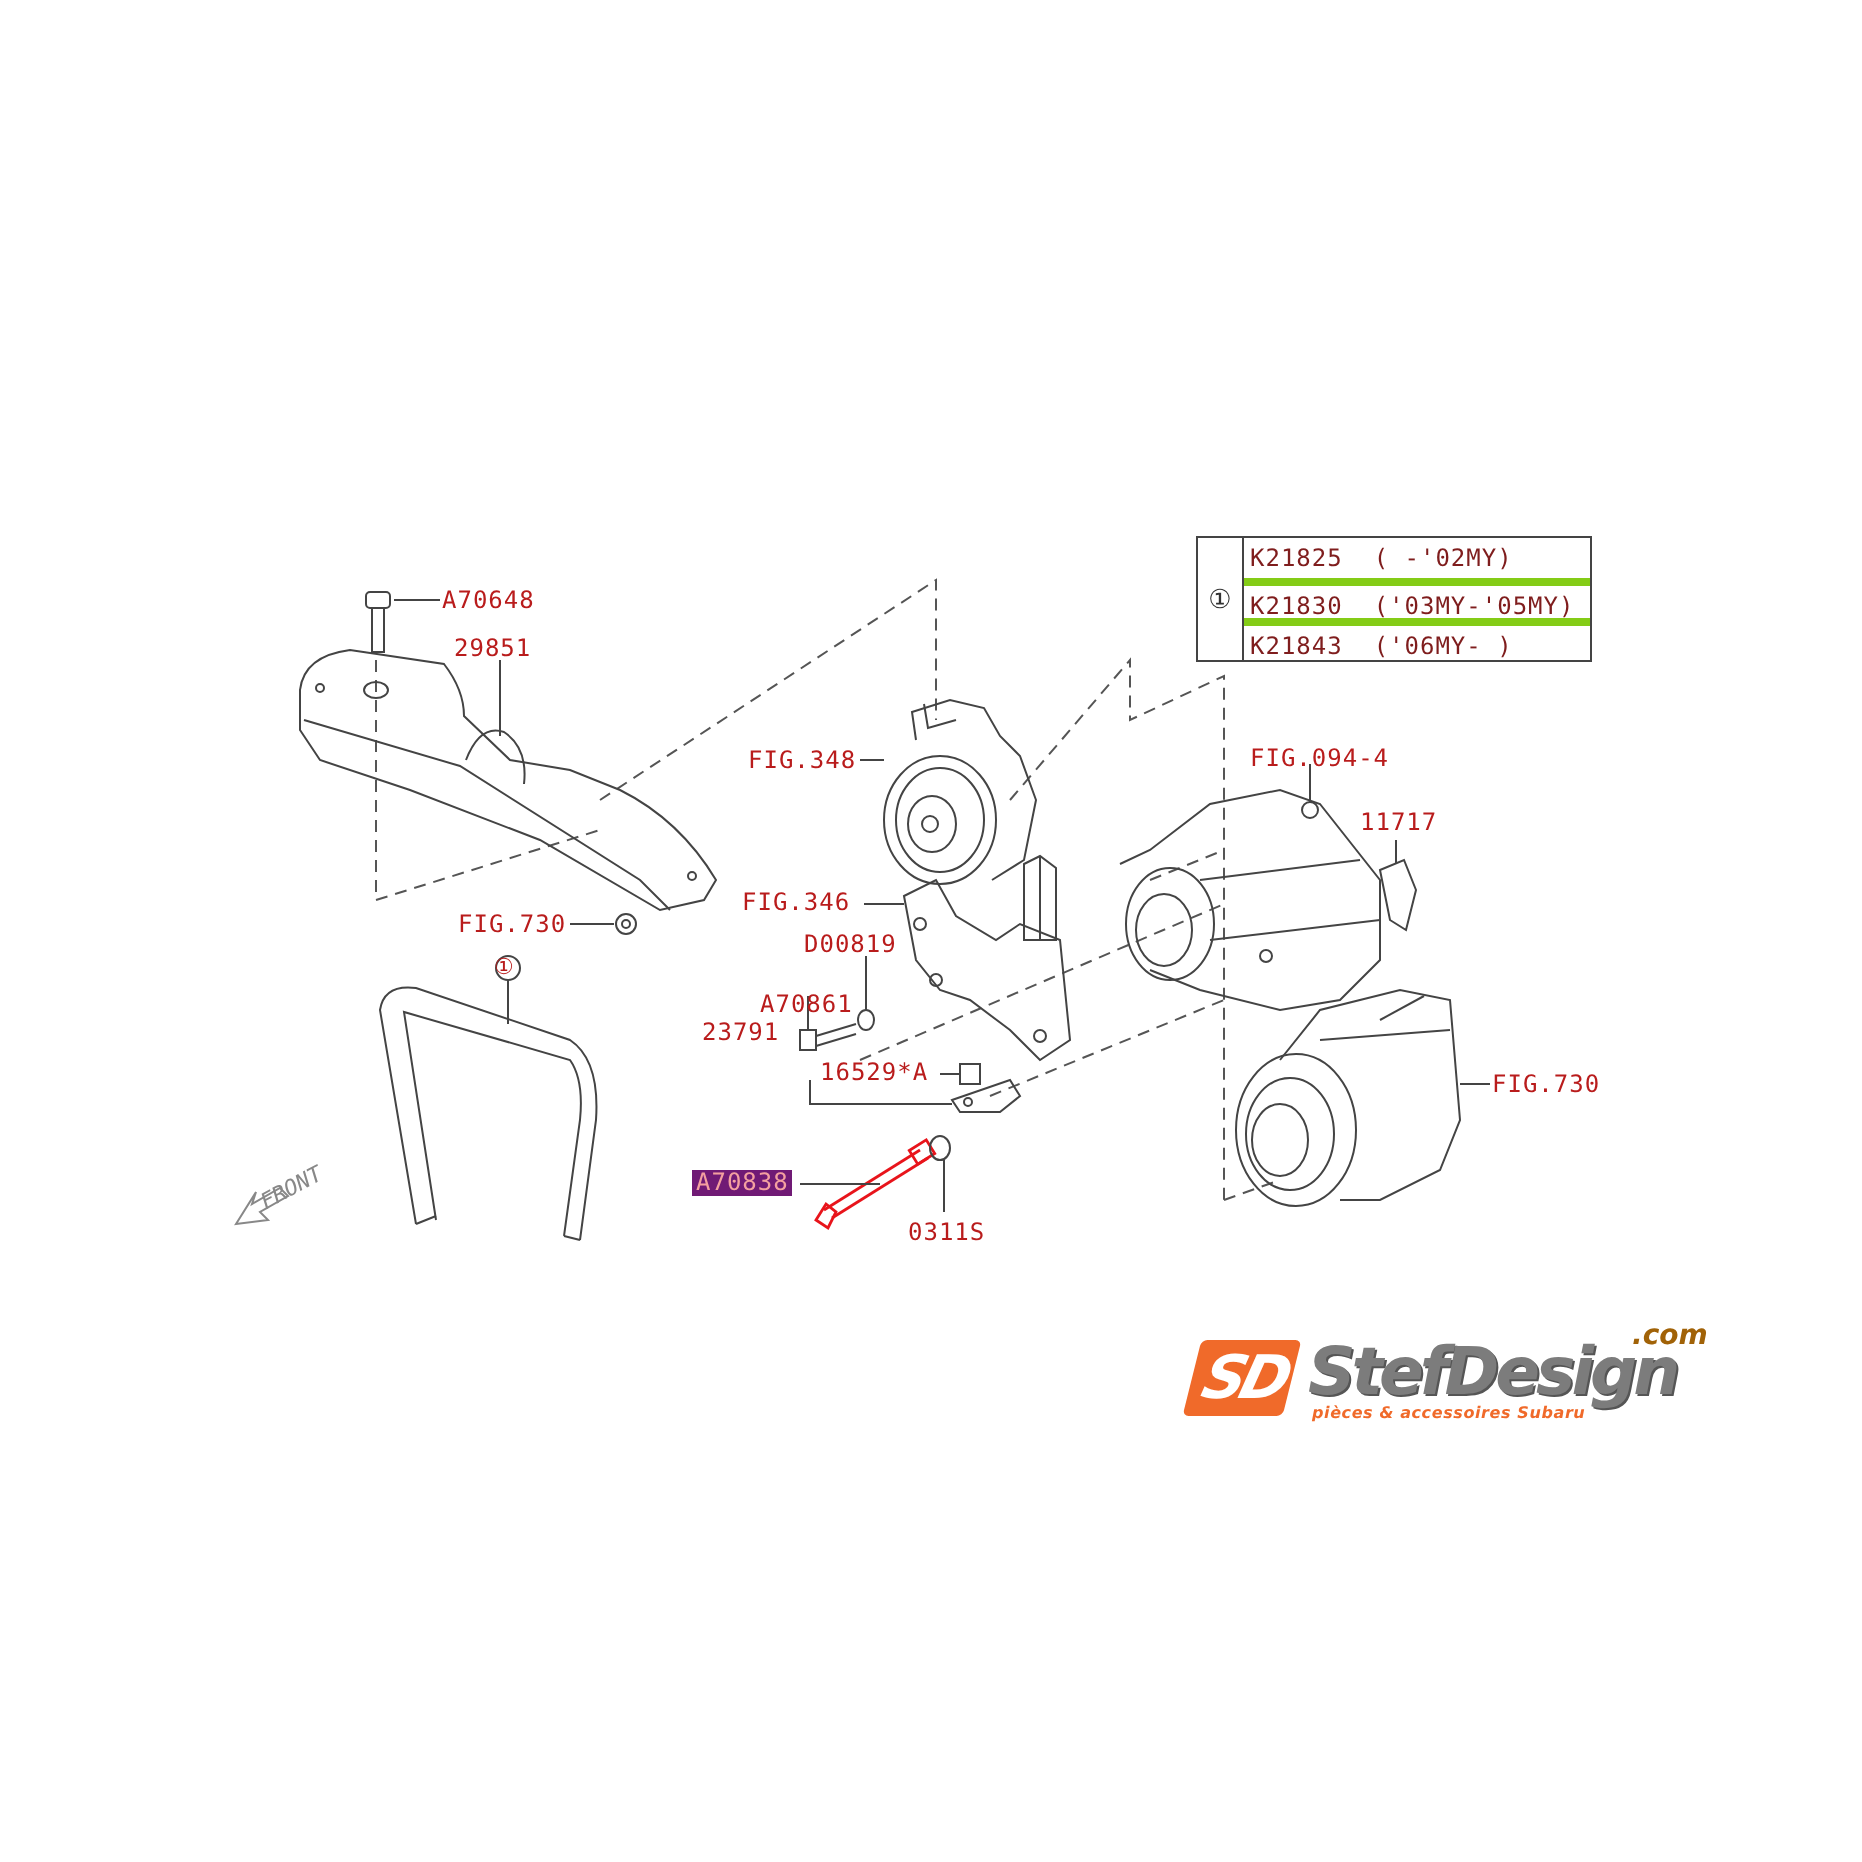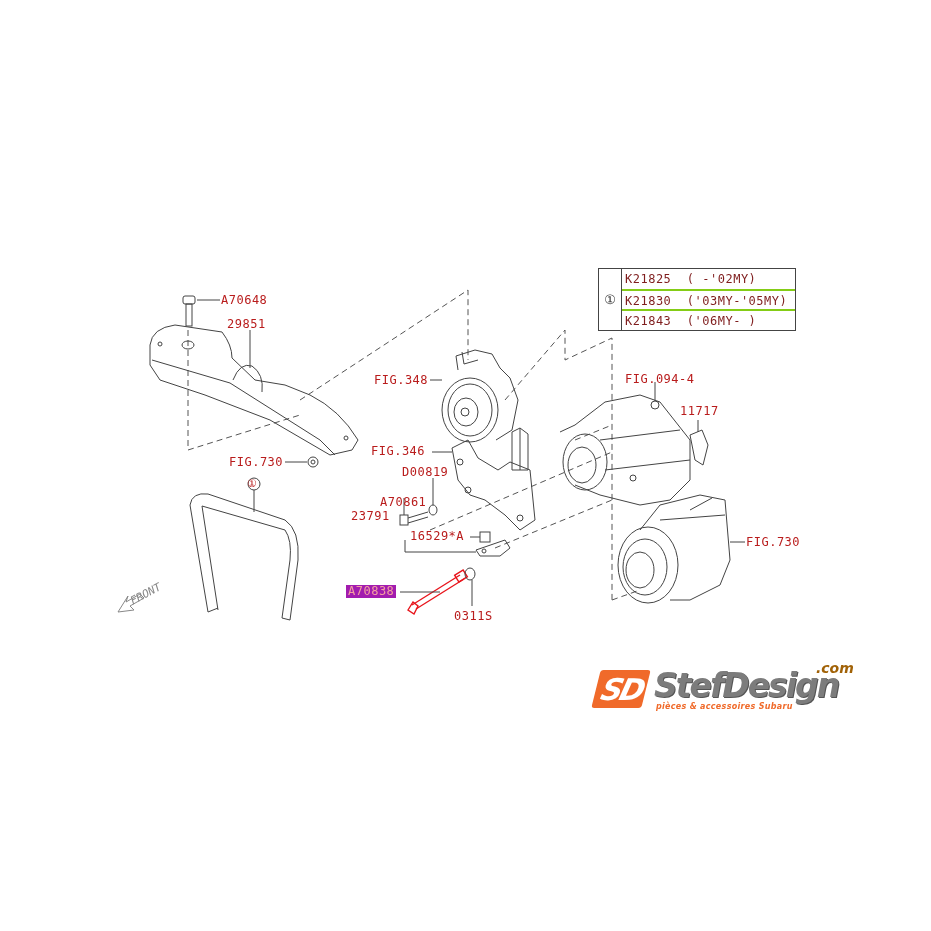--- a/index.html
+++ b/index.html
@@ -1,23 +1,23 @@
 <!DOCTYPE html>
 <html><head>
 <meta charset="utf-8">
 <style>
   html,body{margin:0;padding:0;background:#ffffff;}
   #stage{position:relative;width:931px;height:931px;overflow:hidden;background:#fff;font-family:"DejaVu Sans Mono","Liberation Mono",monospace;}
   svg.art{position:absolute;left:0;top:0;}
   .lbl{position:absolute;font-size:12px;color:#b91c1c;letter-spacing:0.5px;white-space:nowrap;line-height:13px;}
-  .lbl.hl{background:#a21caf;color:#f4a0a0;padding:0 2px;}
+  .lbl.hl{background:#701a75;color:#f4a0a0;padding:0 2px;}
   #ktable{position:absolute;left:598px;top:268px;width:196px;height:61px;border:1px solid #444;background:#fff;}
   #ktable .circ{position:absolute;left:0;top:0;width:22px;height:61px;border-right:1px solid #444;display:flex;align-items:center;justify-content:center;font-size:13px;color:#333;}
   #ktable .row{position:absolute;left:23px;width:173px;height:20px;font-size:12px;color:#7f1d1d;line-height:20px;padding-left:3px;letter-spacing:0.5px;box-sizing:border-box;}
-  #ktable .row + .row{border-top:2px solid #84cc16;}
+  #ktable .row + .row{border-top:4px solid #84cc16;}
   .front{position:absolute;font-size:11px;color:#888;transform:rotate(-28deg);transform-origin:left top;font-style:italic;}
   #logo{position:absolute;left:596px;top:666px;width:262px;height:48px;}
   #logo .mark{position:absolute;left:0;top:4px;width:50px;height:38px;background:#f06a2a;transform:skewX(-14deg);border-radius:3px;}
   #logo .mark span{position:absolute;left:6px;top:2px;font:italic bold 30px "DejaVu Sans",sans-serif;color:#fff;letter-spacing:-3px;}
   #logo .name{position:absolute;left:58px;top:0;font:italic bold 33px "DejaVu Sans",sans-serif;color:#7c7c7c;letter-spacing:-2px;text-shadow:1px 1px 0 #555;}
   #logo .dotcom{position:absolute;left:220px;top:-6px;font:italic bold 14px "DejaVu Sans",sans-serif;color:#a16207;}
   #logo .tag{position:absolute;left:60px;top:36px;font:italic bold 8px "DejaVu Sans",sans-serif;color:#f06a2a;letter-spacing:0.3px;}
 </style>
 </head>
 <body>

